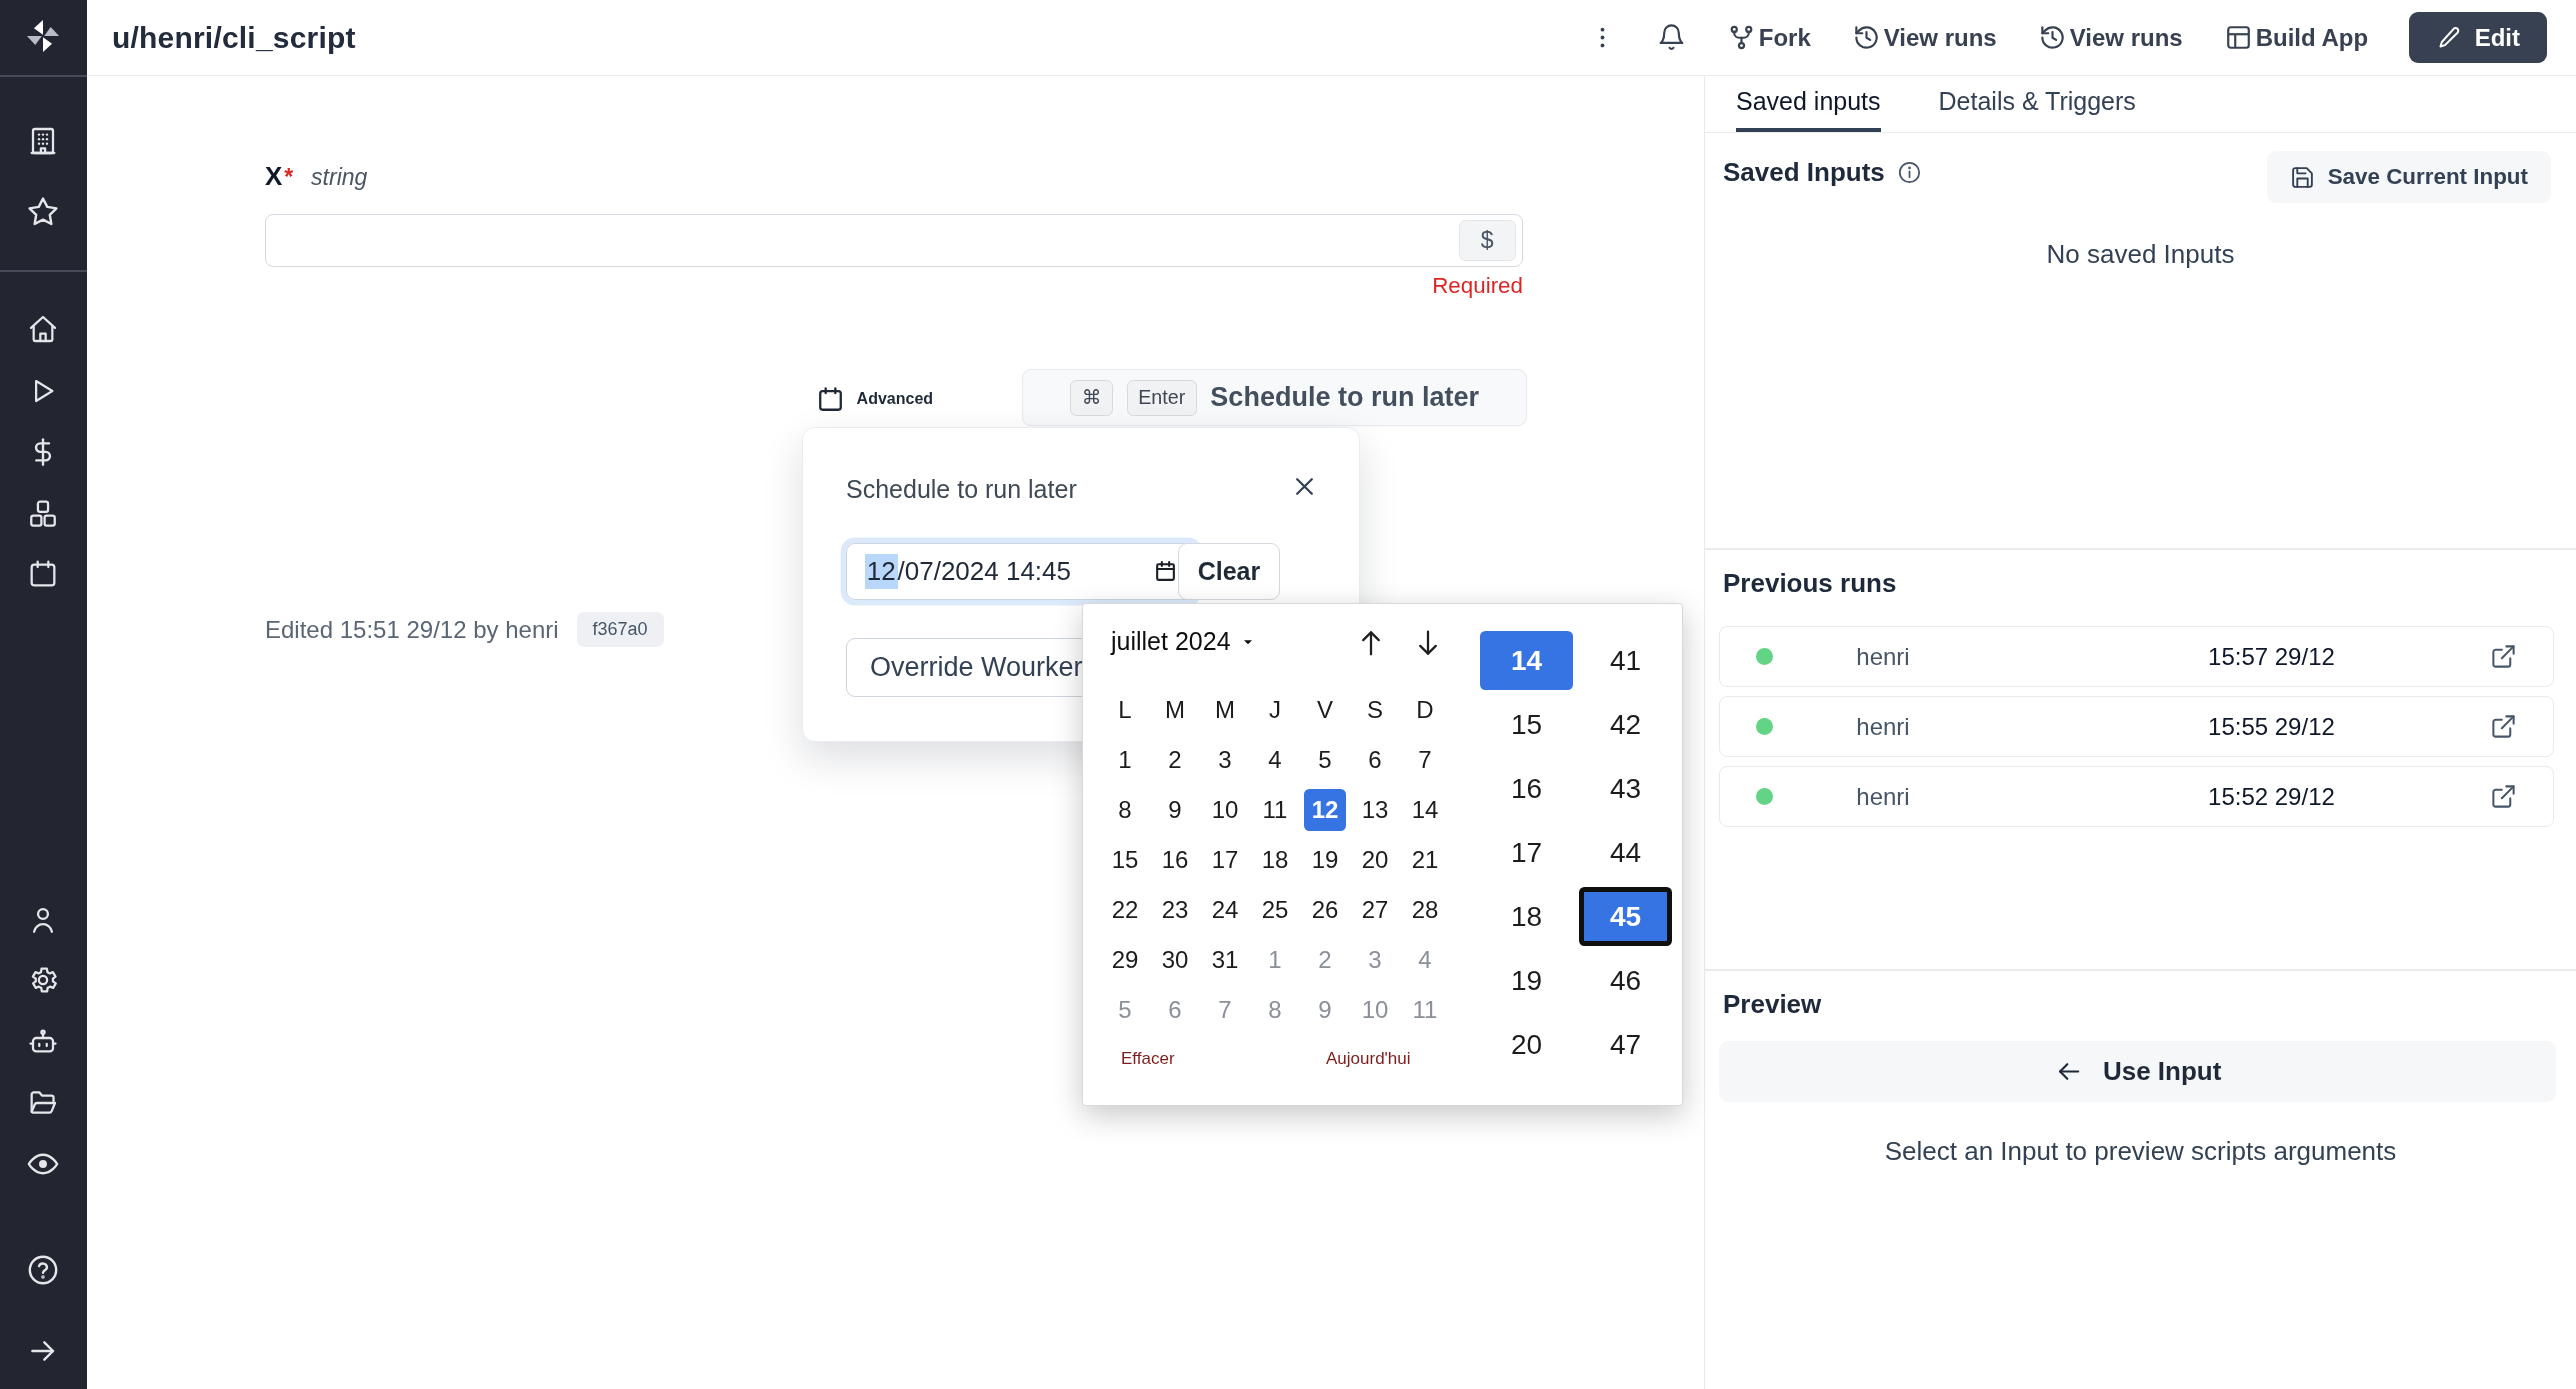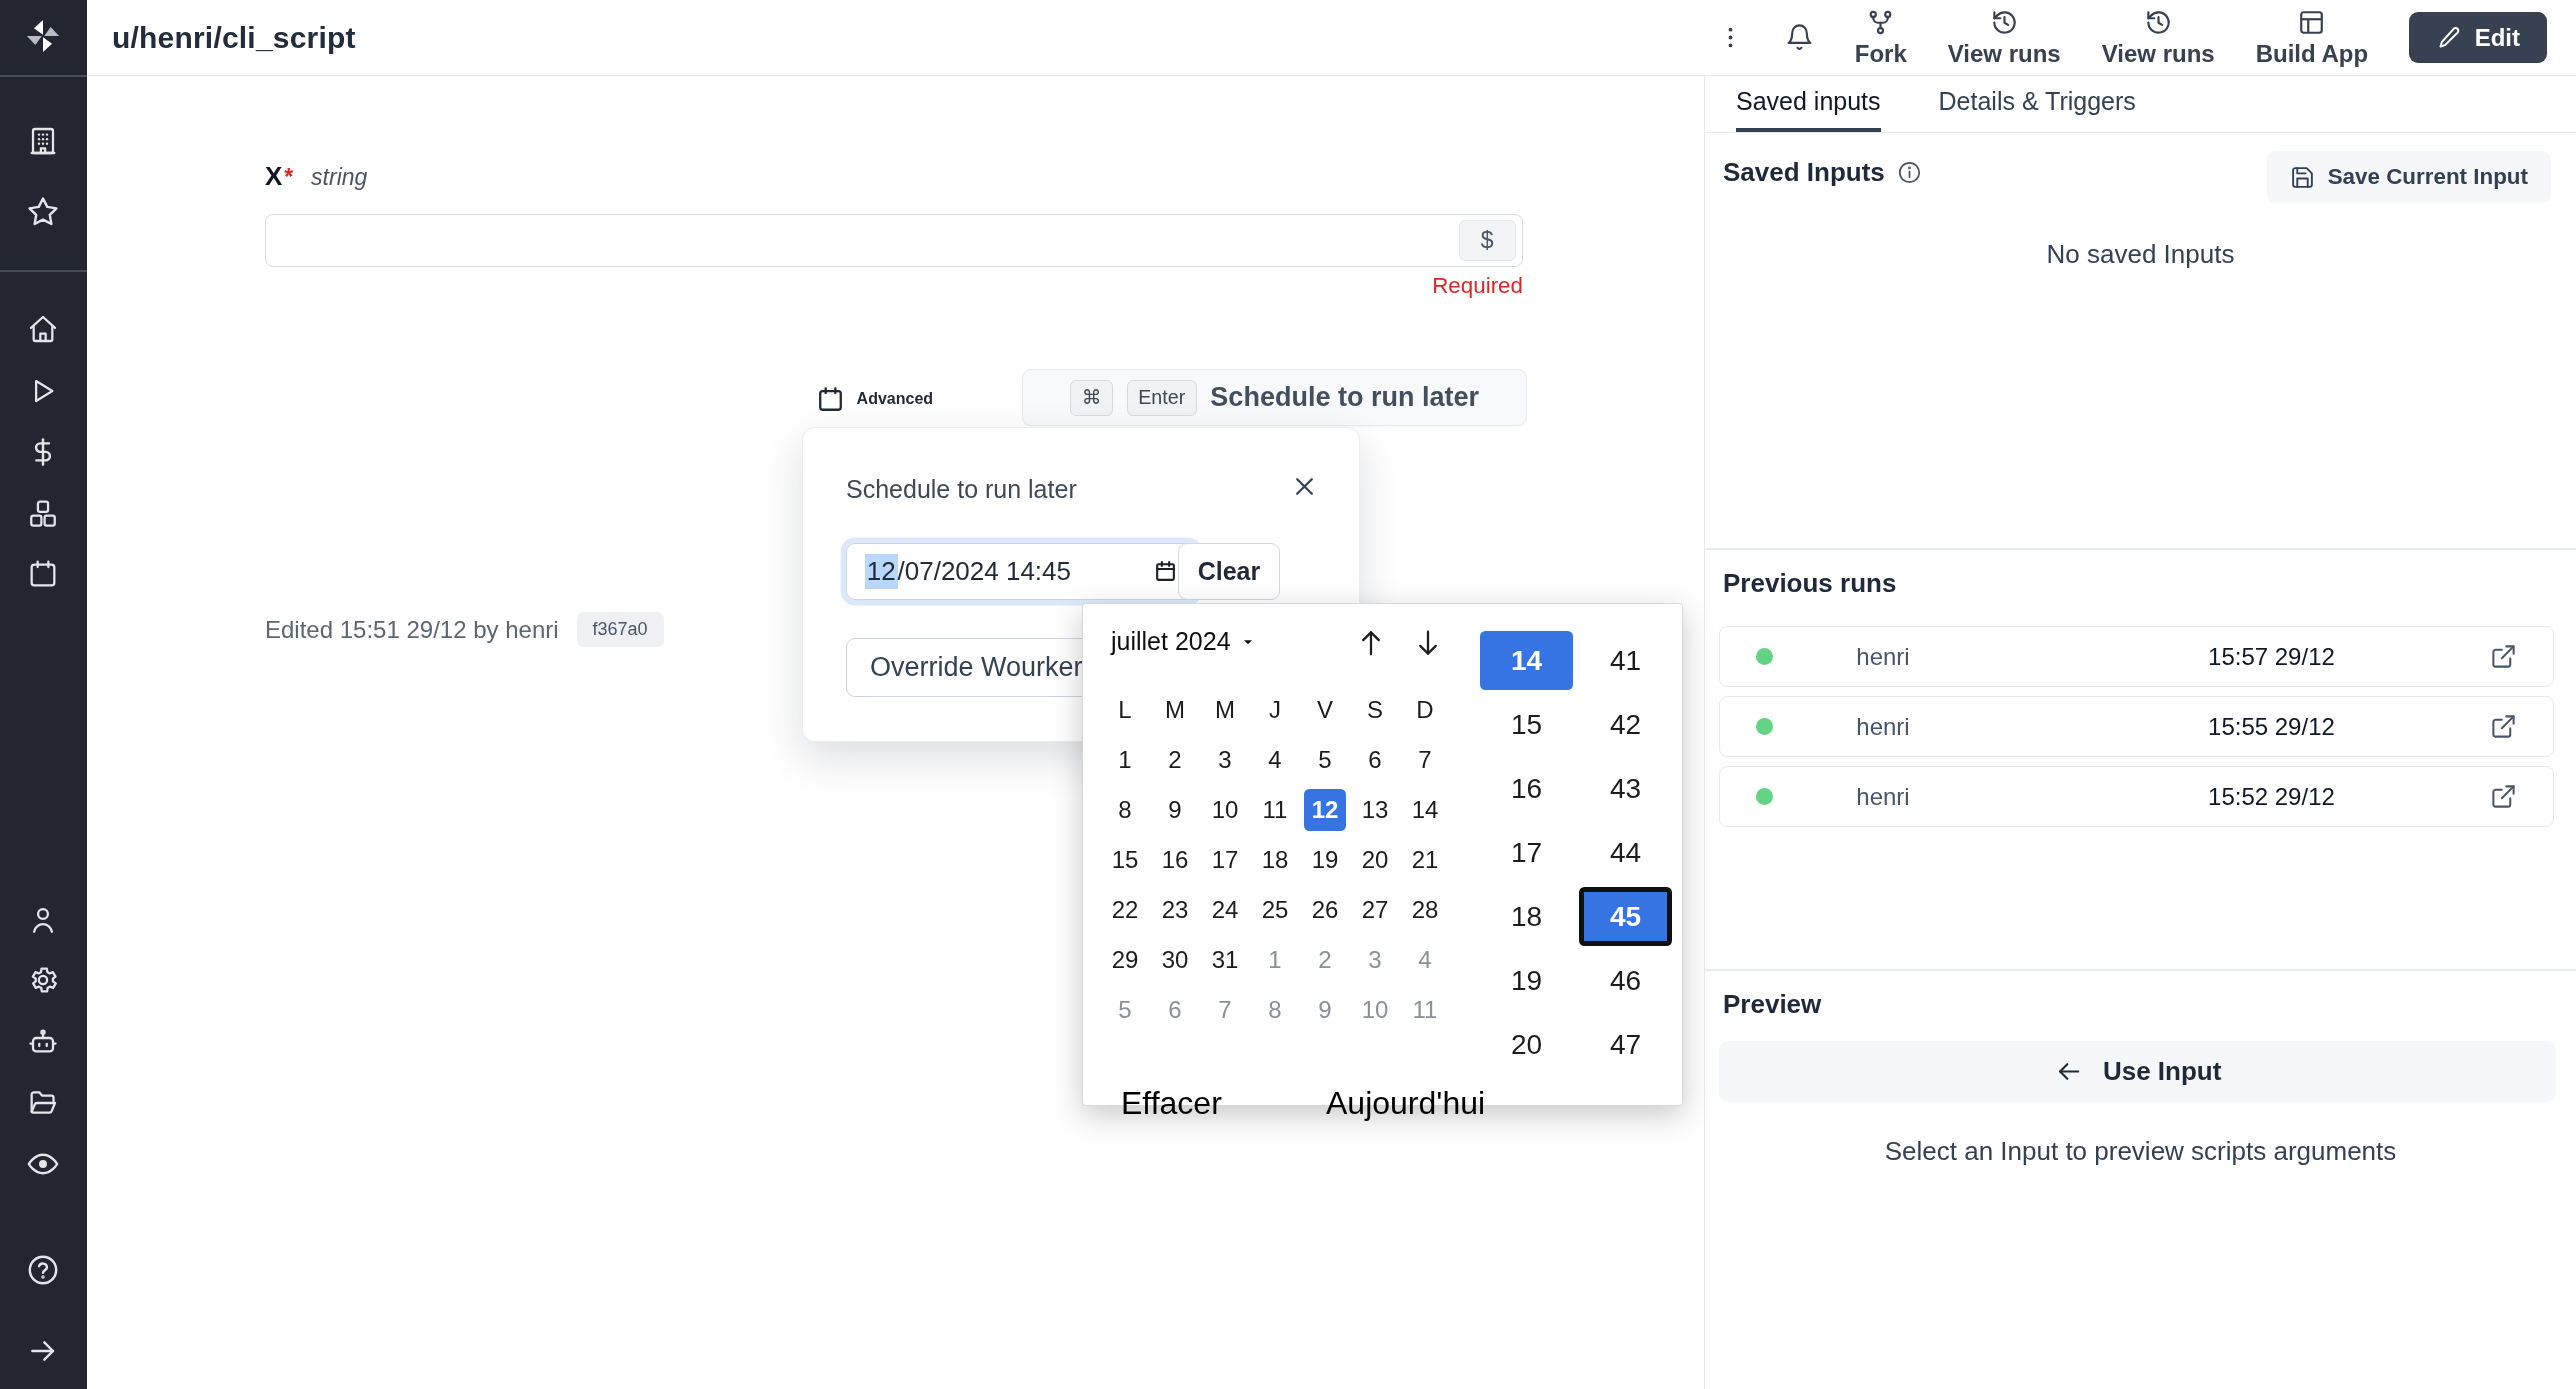--- a/index.html
+++ b/index.html
@@ -11,21 +11,21 @@
   .sidebar{position:absolute;left:0;top:0;width:87px;height:1390px;background:#232630;z-index:60;}
   .sb-icon{position:absolute;left:43px;transform:translate(-50%,-50%);color:#e4e6ea;cursor:pointer;}
   .sb-div{position:absolute;left:0;width:87px;height:1.8px;background:#464b57;}
   .logo{position:absolute;left:43px;top:36px;transform:translate(-50%,-50%);}
 
   
   .topbar{position:absolute;left:87px;top:0;right:0;height:75px;background:#fff;
           border-bottom:1.8px solid #e8eaee;display:flex;align-items:center;z-index:50;}
   .page-title{margin-left:25px;font-size:30px;font-weight:800;color:#232c3d;letter-spacing:0.2px;}
   .tb-actions{margin-left:auto;display:flex;align-items:center;gap:41px;padding-right:29px;}
-  .tb-item{display:flex;align-items:center;gap:3px;font-size:24px;font-weight:600;color:#374151;cursor:pointer;white-space:nowrap;flex-direction:column;}
+  .tb-item{display:flex;align-items:center;gap:3px;font-size:24px;font-weight:600;color:#374151;cursor:pointer;white-space:nowrap;}
   .icon-btn{color:#374151;cursor:pointer;}
   .edit-btn{display:flex;align-items:center;gap:11.6px;background:#374151;color:#fff;height:51px;
             padding:0 27px;border-radius:9px;font-size:24px;font-weight:700;cursor:pointer;}
 
   
   .main{position:absolute;left:87px;top:75px;width:1617px;bottom:0;background:#fff;}
   .field-label{position:absolute;left:178px;top:86px;font-size:25px;display:flex;align-items:baseline;}
   .fl-name{font-weight:800;color:#111827;font-size:26px;}
   .fl-star{color:#dc2626;font-weight:800;font-size:23px;margin-left:1.8px;margin-right:18px;}
   .fl-type{font-style:italic;color:#4b5563;font-size:23px;}
@@ -70,21 +70,21 @@
   .cal-grid{position:absolute;left:17px;top:81px;display:grid;grid-template-columns:repeat(7,50px);grid-auto-rows:50px;}
   .cal-cell{display:flex;align-items:center;justify-content:center;font-size:24px;}
   .cal-head{font-size:24px;color:#1c1c1c;}
   .daybox{width:42px;height:42px;display:flex;align-items:center;justify-content:center;border-radius:5.4px;cursor:pointer;}
   .muted .daybox{color:#8a8f98;}
   .sel .daybox{background:#3574e2;color:#fff;font-weight:700;}
   .tcol-item{position:absolute;width:93px;height:59px;display:flex;align-items:center;justify-content:center;
              font-size:28px;border-radius:5.4px;cursor:pointer;box-sizing:border-box;}
   .hour-sel{background:#3574e2;color:#fff;font-weight:700;}
   .min-sel{background:#3574e2;color:#fff;font-weight:700;border:5.4px solid #101010;}
-  .pk-link{position:absolute;top:445px;font-size:32px;color:#000000;cursor:pointer;margin-top:36px;}
+  .pk-link{position:absolute;top:445px;font-size:17px;color:#7f1d1d;cursor:pointer;}
 
   
   .rpanel{position:absolute;left:1704px;top:75px;right:0;bottom:0;background:#fff;border-left:1.8px solid #e7eaee;}
   .tabs{position:absolute;left:0;top:0;right:0;height:57px;border-bottom:1.8px solid #e7eaee;display:flex;padding-left:31px;gap:58px;}
   .tab{display:flex;align-items:center;font-size:25px;color:#334155;border-bottom:4.5px solid transparent;cursor:pointer;}
   .tab.active{color:#0f172a;border-bottom-color:#334155;font-weight:500;}
   .si-head{position:absolute;left:18px;top:82px;display:flex;align-items:center;gap:12.5px;}
   .si-title{font-size:26px;font-weight:700;color:#1e293b;}
   .save-btn{position:absolute;right:25px;top:76px;height:52px;background:#f6f7f9;border-radius:9px;display:flex;
             align-items:center;gap:12.5px;padding:0 23px;font-size:22.4px;font-weight:600;color:#334155;cursor:pointer;}

